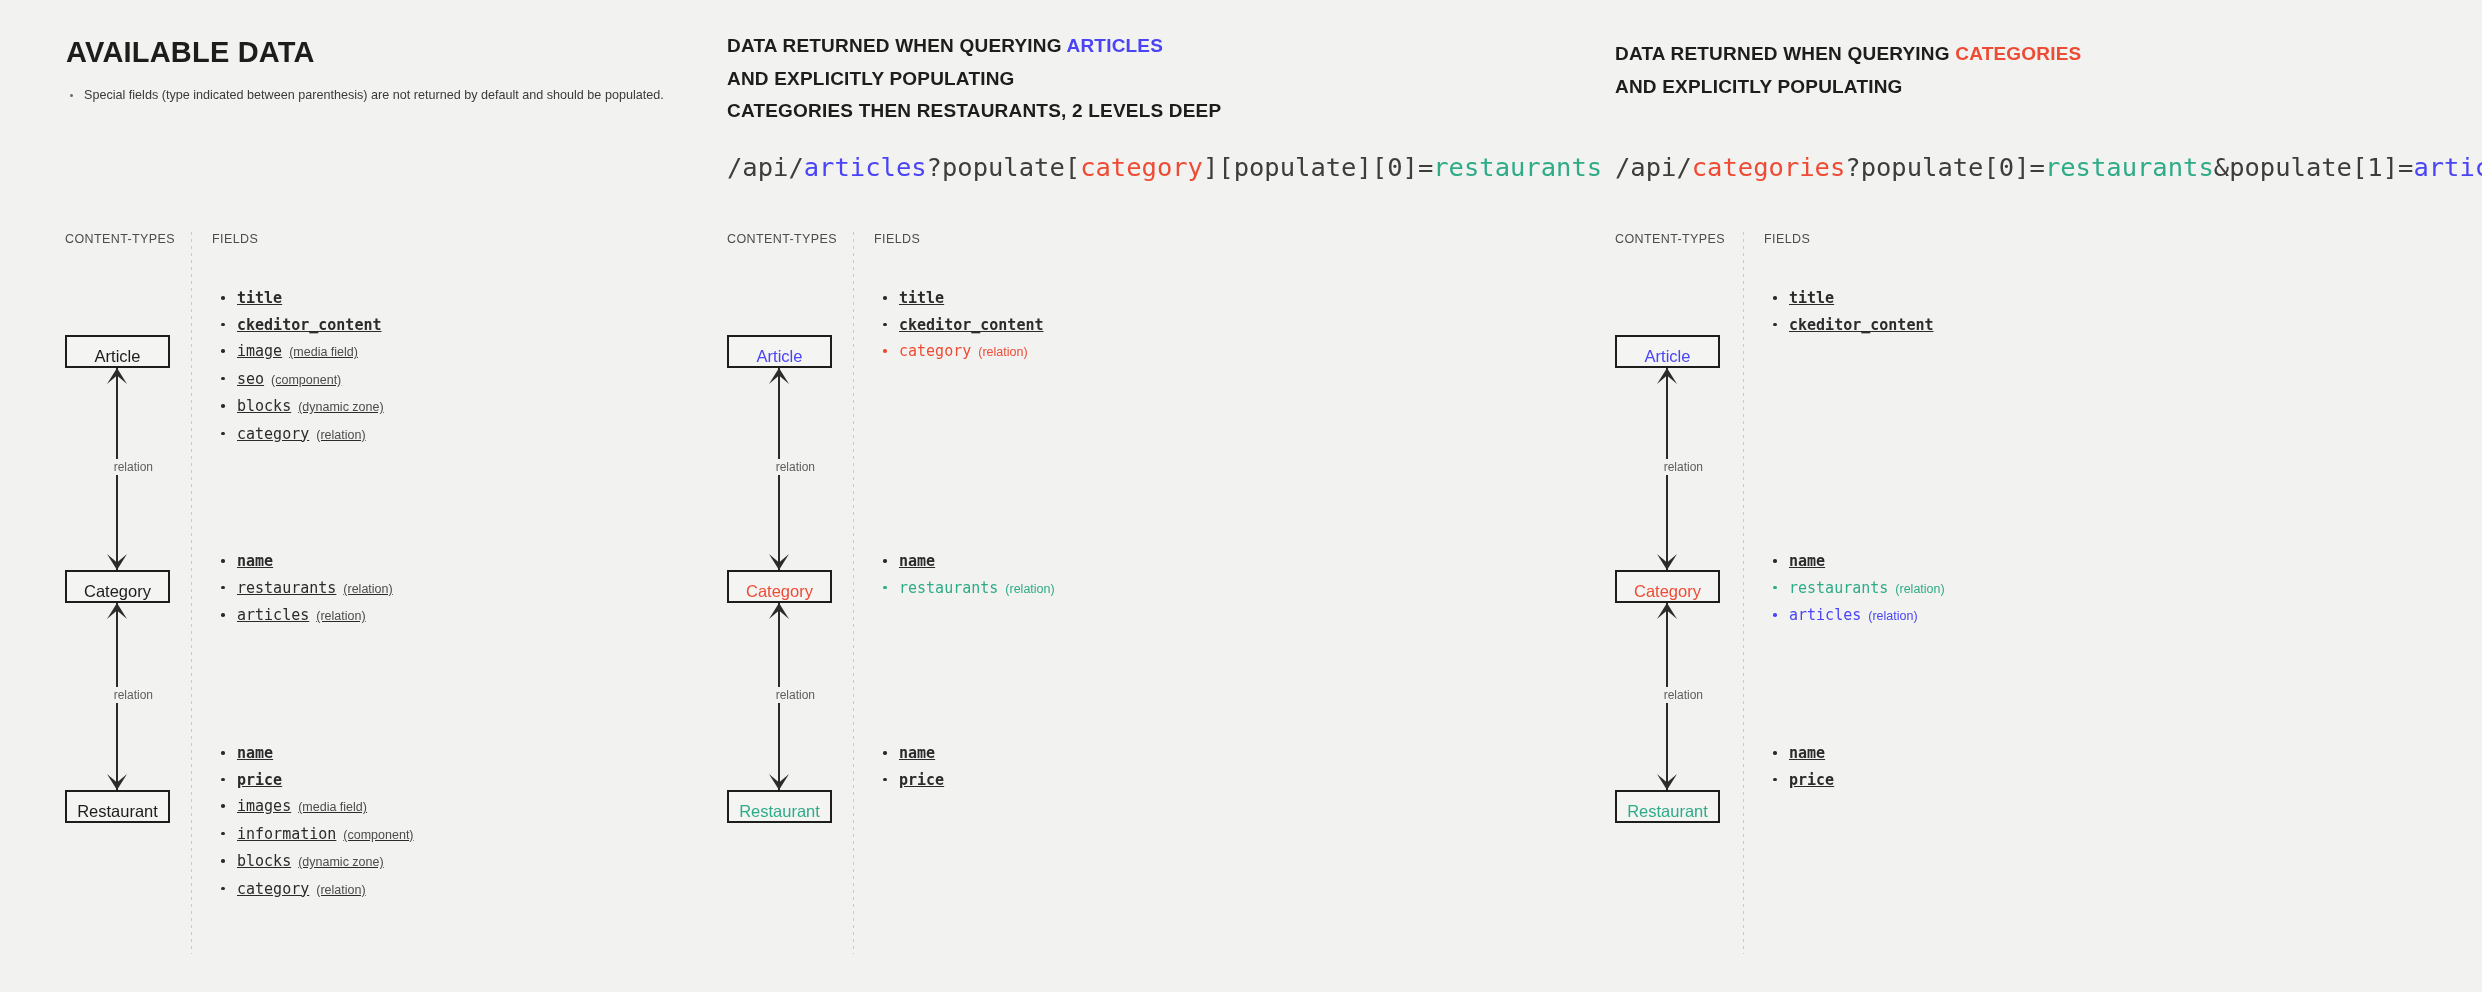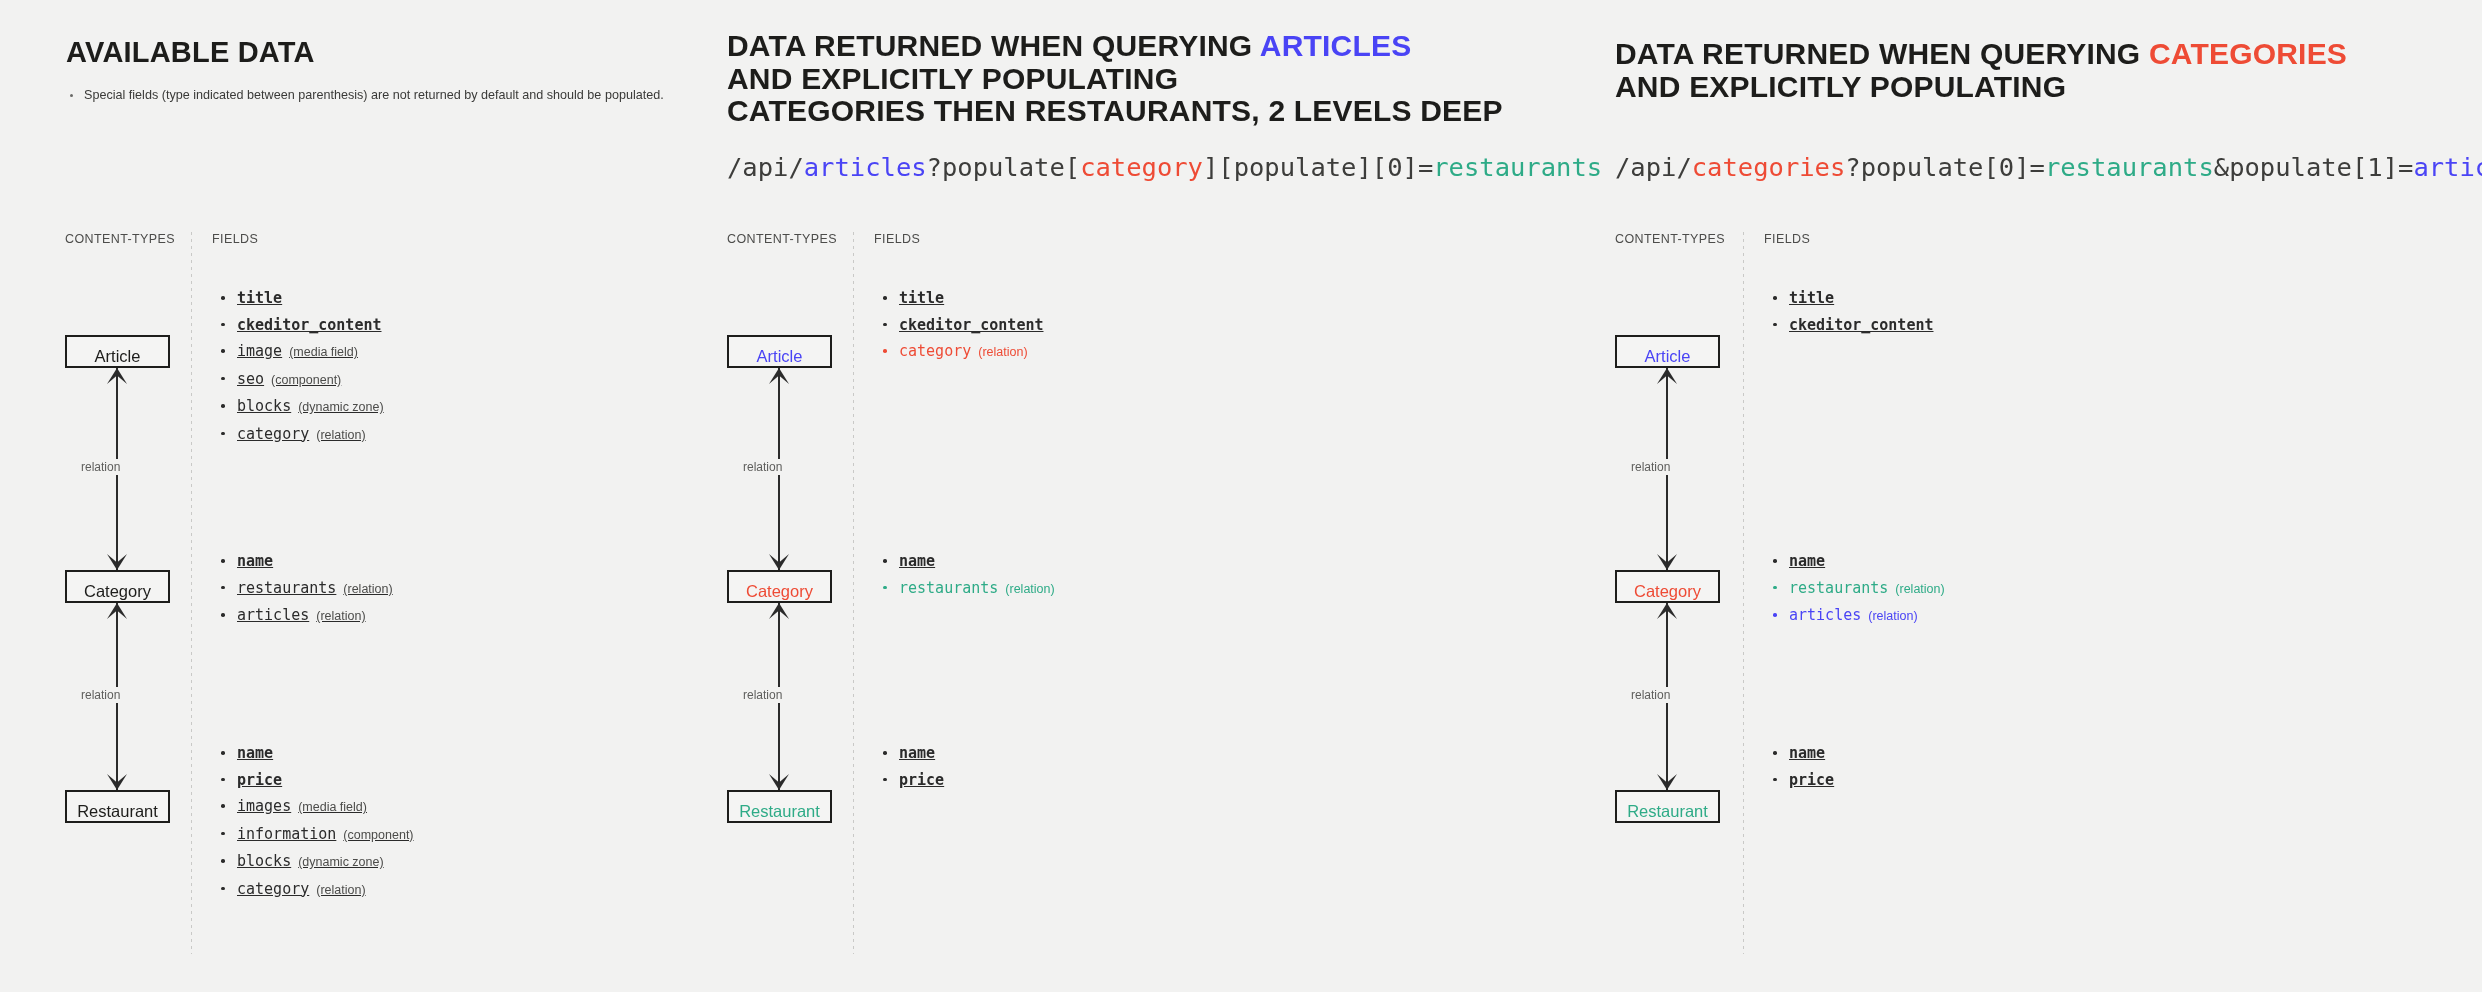--- a/index.html
+++ b/index.html
@@ -26,21 +26,21 @@
   }
 
   
   .heading{
     position:absolute;
     font-weight:bold;
     letter-spacing:.2px;
     color:#1d1d1b;
   }
   #title-1{left:58px;top:36px;font-size:29px;}
-  .title-multi{font-size:30px;line-height:32.5px;}
+  .title-multi{font-size:19px;line-height:32.5px;}
   .accent-blue{color:#4a44f5;}
   .accent-red{color:#ee4b35;}
 
   
   .notes{position:absolute;left:58px;top:86px;width:600px;}
   .note{
     position:relative;padding-left:18px;
     font-size:12.6px;line-height:19px;color:#3a3a38;
   }
   .note:before{
@@ -83,21 +83,21 @@
   .node.green{color:#2eab87;}
 
   
   .conn{position:absolute;width:40px;}
   .conn .stem{
     position:absolute;left:19px;top:0;bottom:0;width:1.8px;background:#2b2b2b;
   }
   .arrow-head-up,.arrow-head-down{position:absolute;left:8.5px;}
   .arrow-head-up svg,.arrow-head-down svg{display:block;}
   .rel-label{
-    position:absolute;left:-16px;width:72px;text-align:left;
+    position:absolute;left:-16px;width:72px;text-align:right;
     font-size:12px;color:#5e5e5c;background:#f2f2f1;padding:1px 0;
   }
 
   
   .fields{position:absolute;}
   .field{
     position:relative;padding-left:19px;
     line-height:25.5px;white-space:nowrap;
   }
   .field:before{

